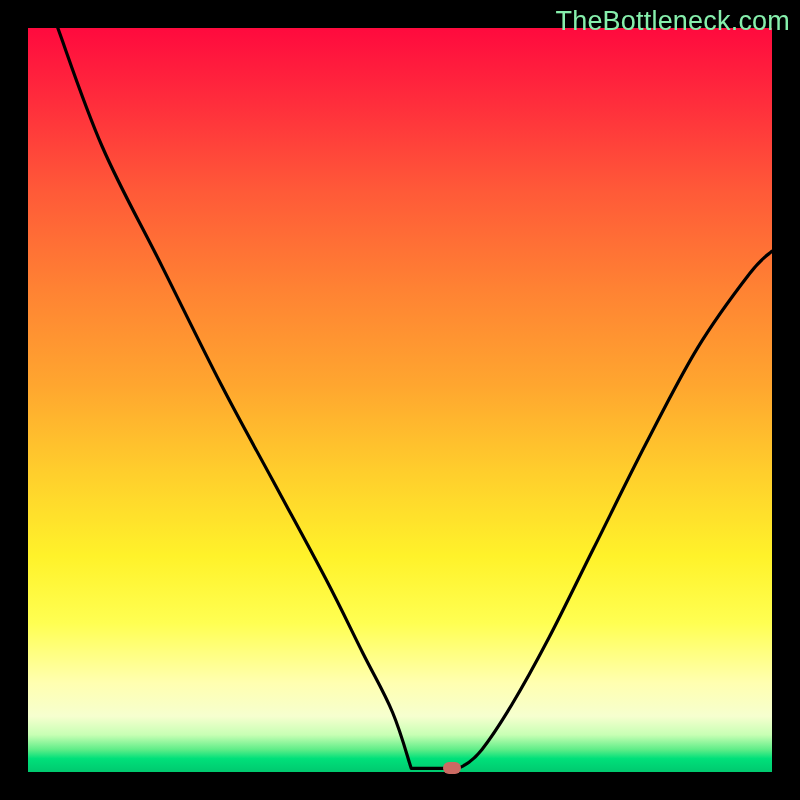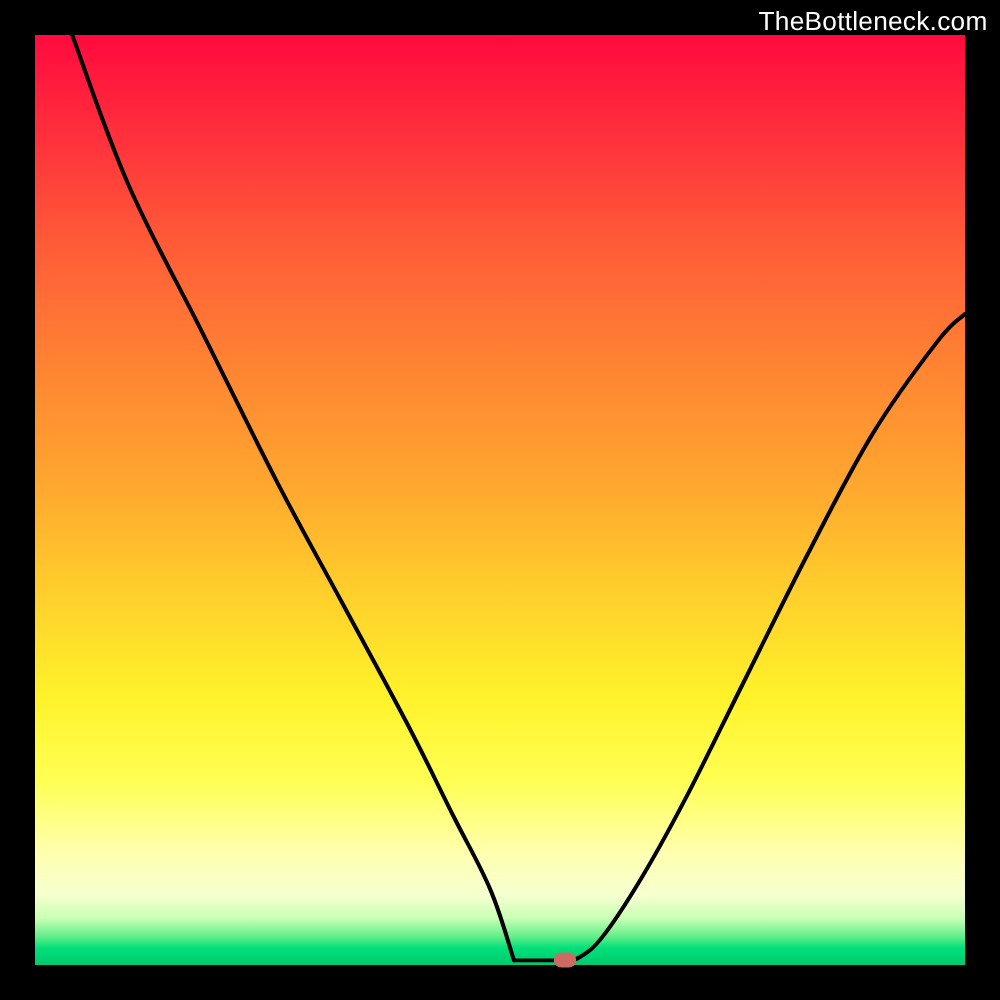--- a/index.html
+++ b/index.html
@@ -39,22 +39,22 @@
         #c8ffb4 95%,
         #5eed88 97%,
         #00e07a 98.2%,
         #00c96f 100%
       );
   }
   .watermark {
     position: absolute;
     top: 6px;
     right: 10px;
-    color: #ffffff;
-    font-size: 21px;
+    color: #86efac;
+    font-size: 27px;
     letter-spacing: 0.2px;
     user-select: none;
   }
   svg.curve {
     position: absolute;
     inset: 0;
     width: 100%;
     height: 100%;
   }
   .marker {

